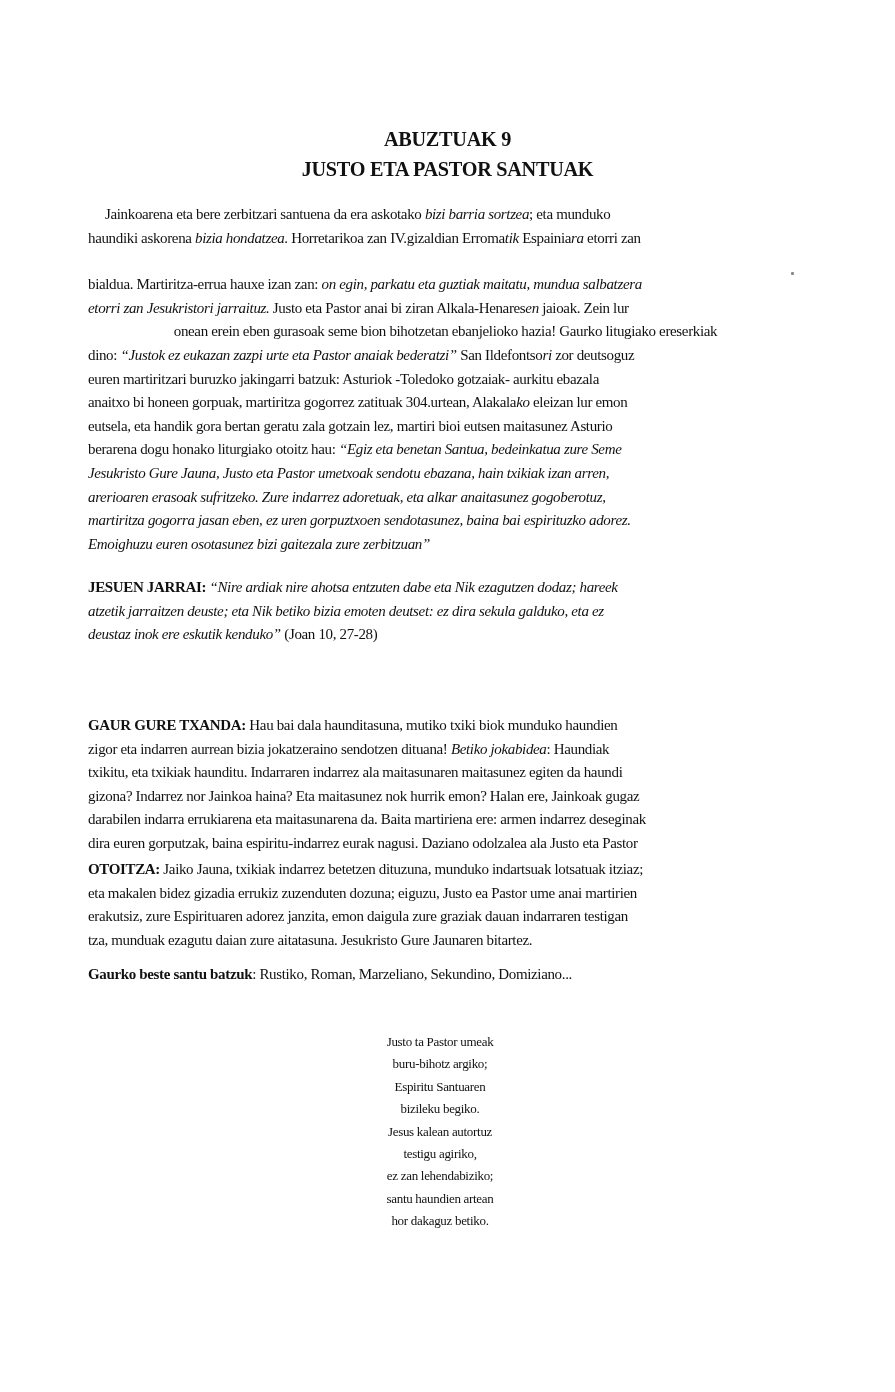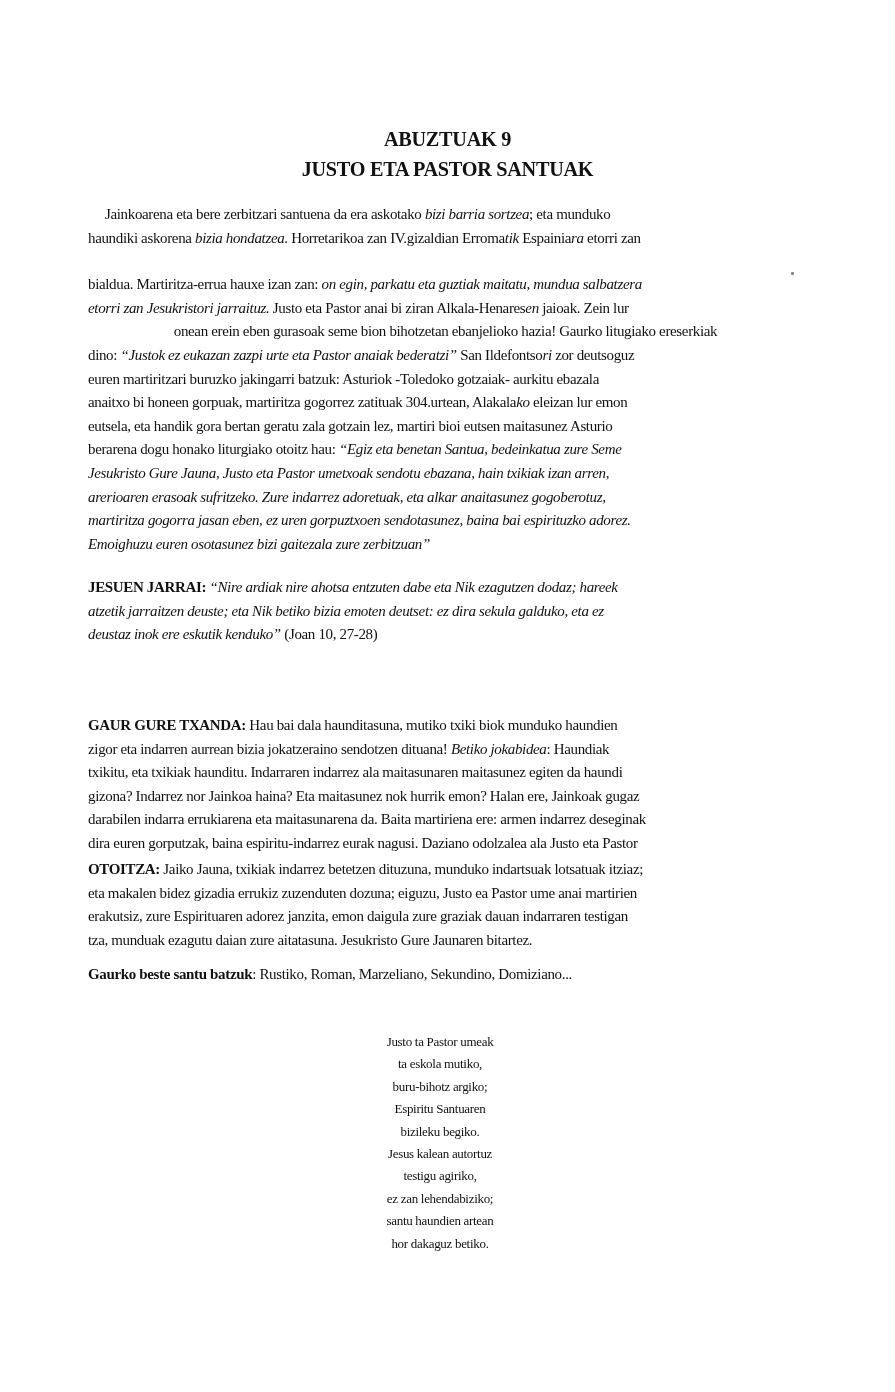--- a/index.html
+++ b/index.html
@@ -76,21 +76,20 @@
       <span class="line" style="transform: scaleX(1);"><span>eta makalen bidez gizadia errukiz zuzenduten dozuna; eiguzu, Justo ea Pastor ume anai martirien</span></span>
       <span class="line" style="transform: scaleX(1);"><span>erakutsiz, zure Espirituaren adorez janzita, emon daigula zure graziak dauan indarraren testigan</span></span>
       <span class="line"><span>tza, munduak ezagutu daian zure aitatasuna. Jesukristo Gure Jaunaren bitartez.</span></span>
     </div>
   <div class="block" id="beste">
       <span class="line"><span class="b">Gaurko beste santu batzuk</span><span>: Rustiko, Roman, Marzeliano, Sekundino, Domiziano...</span></span>
     </div>
 
   <div class="poem">
     <span class="pline">Justo ta Pastor umeak</span>
-    <span class="pline">ta eskola mutiko,</span>
     <span class="pline">buru-bihotz argiko;</span>
     <span class="pline">Espiritu Santuaren</span>
     <span class="pline">bizileku begiko.</span>
     <span class="pline">Jesus kalean autortuz</span>
     <span class="pline">testigu agiriko,</span>
     <span class="pline">ez zan lehendabiziko;</span>
     <span class="pline">santu haundien artean</span>
     <span class="pline">hor dakaguz betiko.</span>
   </div>
 

